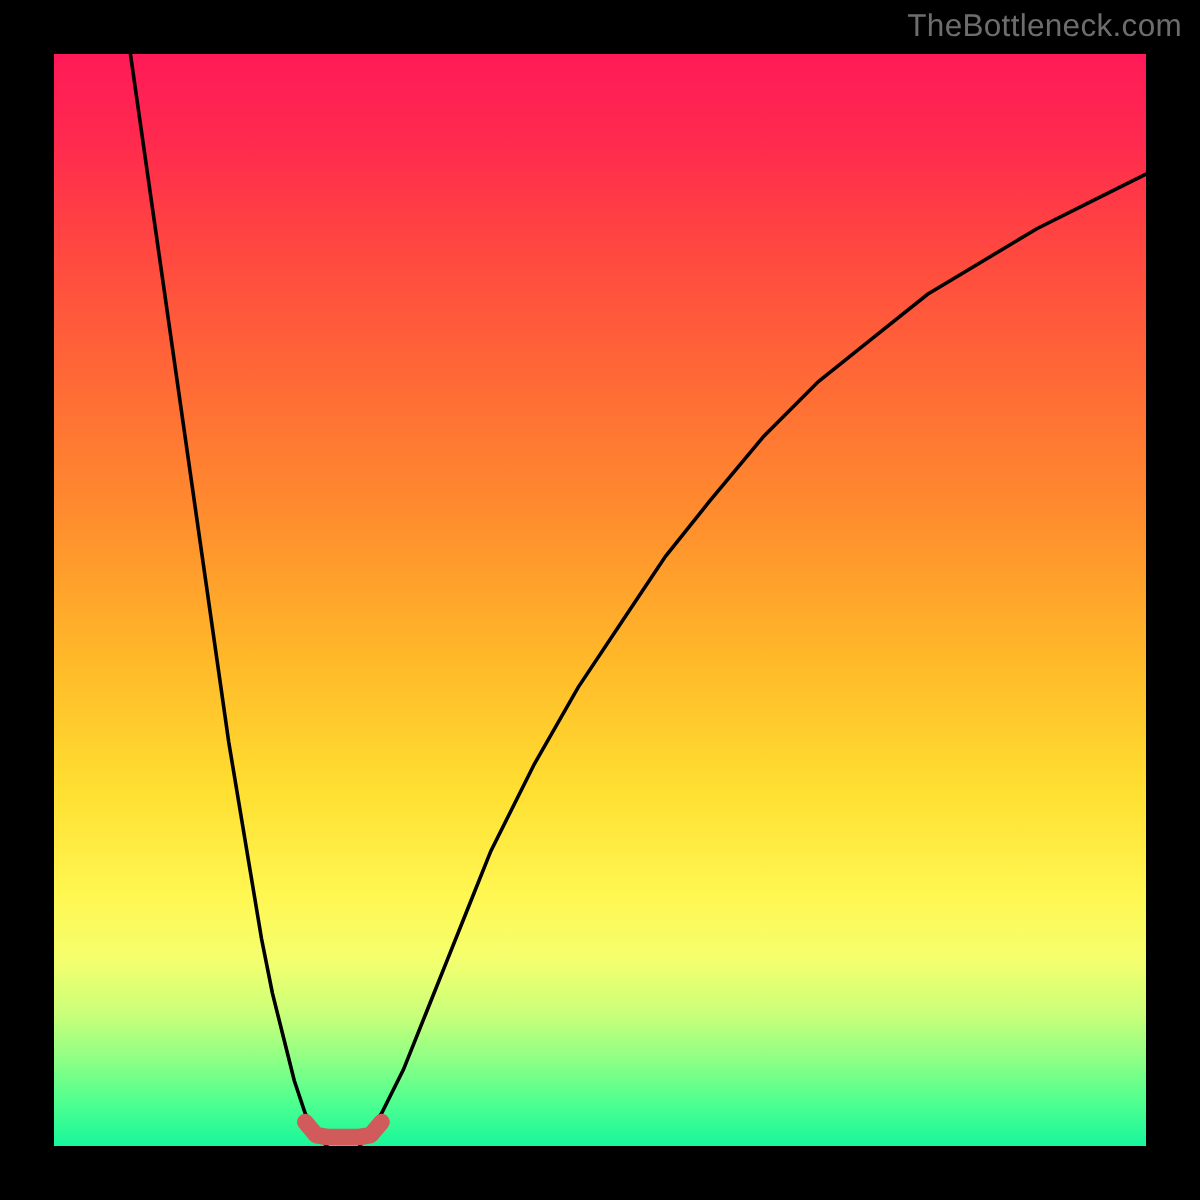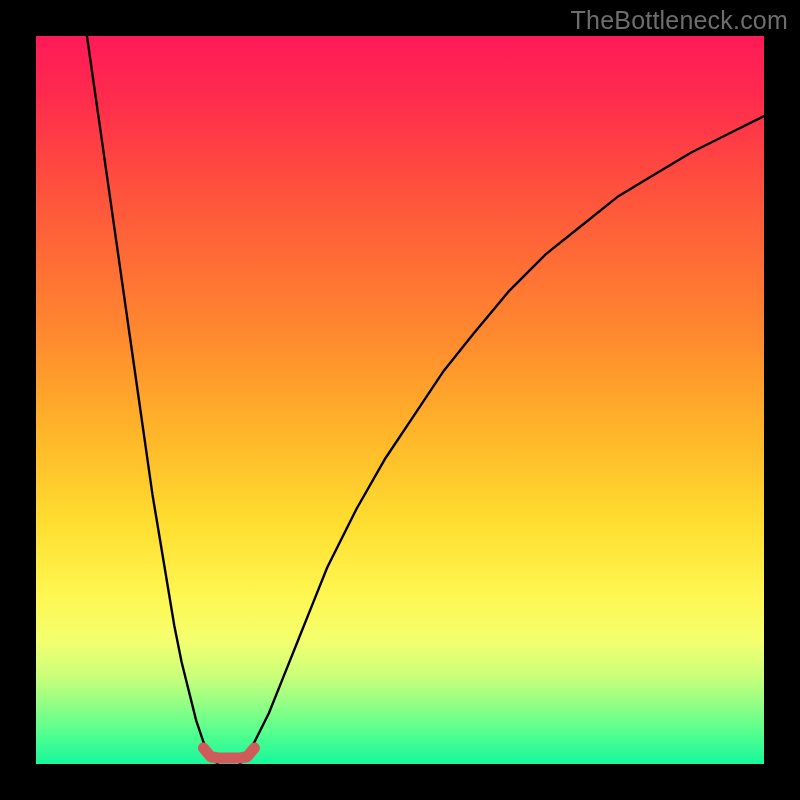--- a/index.html
+++ b/index.html
@@ -39,21 +39,21 @@
       #8fff85 92%,
       #4fff90 96%,
       #17f79b 100%
     );
   }
   .watermark {
     position: absolute;
     top: 6px;
     right: 12px;
     color: #6d6d6d;
-    font-size: 25px;
+    font-size: 21px;
     font-weight: 500;
     letter-spacing: 0.2px;
     user-select: none;
   }
   svg.curve {
     position: absolute;
     left: 0; top: 0;
     width: 728px;
     height: 728px;
     overflow: visible;

